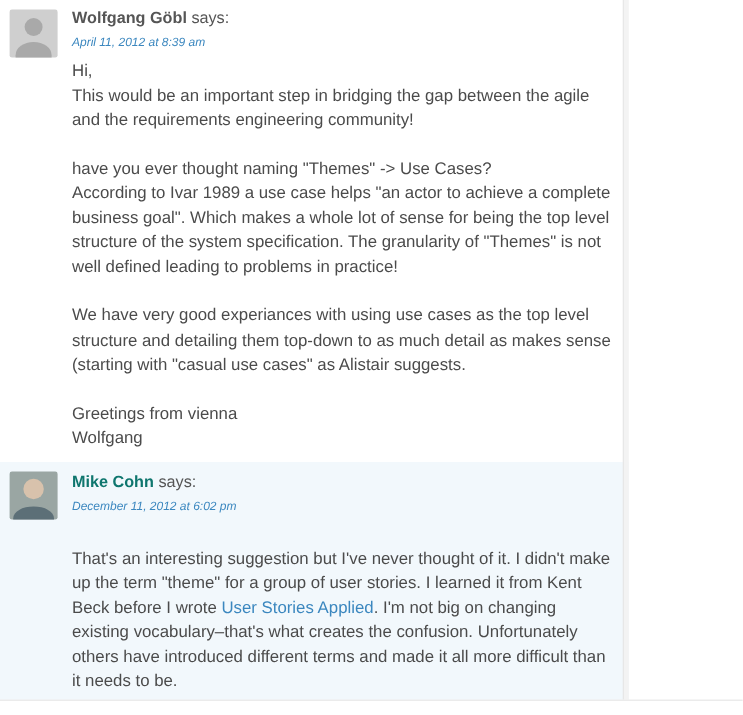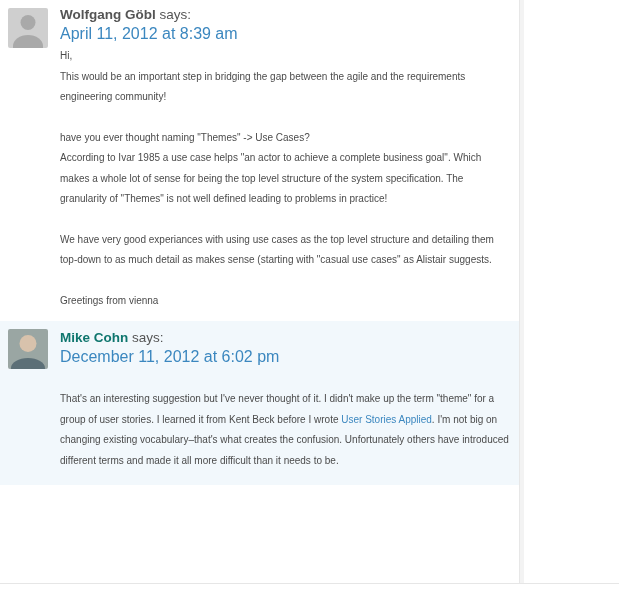--- a/index.html
+++ b/index.html
@@ -109,29 +109,30 @@
   }
   .author-name.plain {
     color: #555555;
   }
   .says {
     color: #555555;
     font-weight: normal;
   }
   .date-link {
     display: inline-block;
-    font-size: 16px;
+    font-size: 10px;
+    font-style: italic;
     color: #3b87bf;
     text-decoration: none;
     margin: 0 0 4px 0;
     line-height: 16px;
   }
 
   .text {
-    font-size: 10px;
+    font-size: 14px;
     line-height: 20.5px;
     color: #4b4b4b;
     margin: 0;
     max-width: 530px;
   }
   .text p {
     margin: 0 0 20px 0;
   }
   .text p:last-child {
     margin-bottom: 0;
@@ -157,23 +158,24 @@
     <div class="body-col">
       <div class="author-line">
         <span class="author-name plain">Wolfgang Göbl</span>
         <span class="says">says:</span>
       </div>
       <a href="#" class="date-link">April 11, 2012 at 8:39 am</a>
       <div class="text">
         <p class="tight">Hi,</p>
         <p>This would be an important step in bridging the gap between the agile and the requirements engineering community!</p>
         <p style="margin-bottom:0;margin-top:20px;">have you ever thought naming "Themes" -&gt; Use Cases?</p>
-        <p>According to Ivar 1985 a use case helps "an actor to achieve a complete business goal". Which makes a whole lot of sense for being the top level structure of the system specification. The granularity of "Themes" is not well defined leading to problems in practice!</p>
+        <p>According to Ivar 1989 a use case helps "an actor to achieve a complete business goal". Which makes a whole lot of sense for being the top level structure of the system specification. The granularity of "Themes" is not well defined leading to problems in practice!</p>
         <p>We have very good experiances with using use cases as the top level structure and detailing them top-down to as much detail as makes sense (starting with "casual use cases" as Alistair suggests.</p>
         <p class="tight">Greetings from vienna</p>
+        <p>Wolfgang</p>
       </div>
     </div>
   </div>
 
   <div class="comment alt" style="padding-top:8px;padding-bottom:14px;">
     <div class="avatar photo">
       <div class="head"></div>
       <div class="shoulders"></div>
     </div>
     <div class="body-col">

